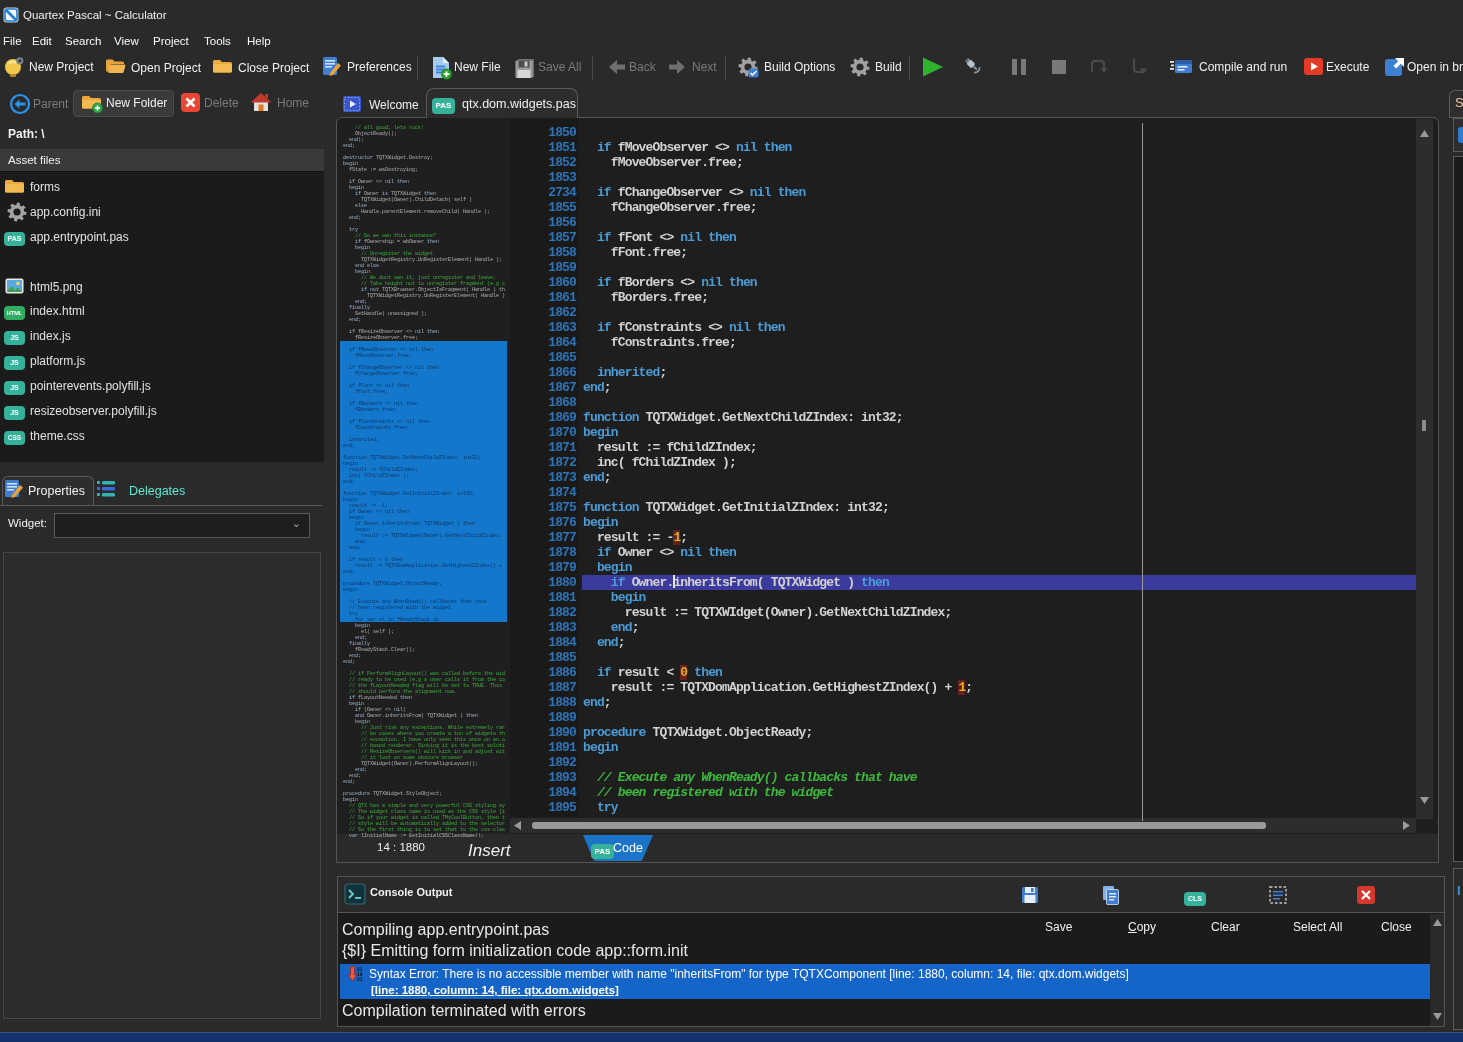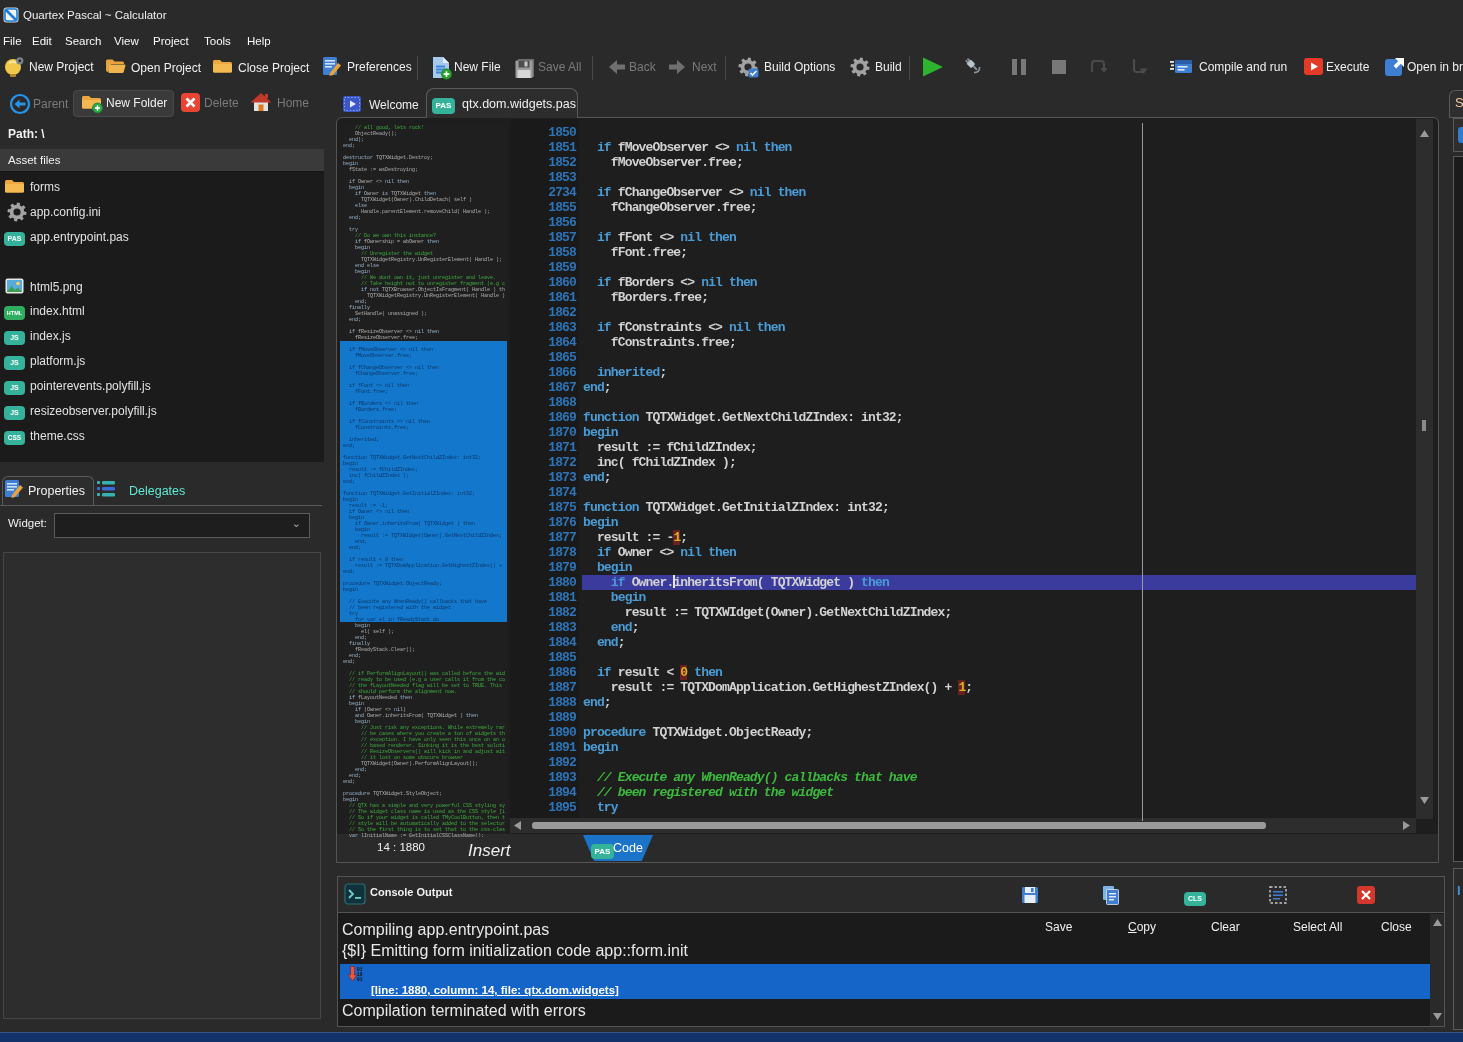--- a/index.html
+++ b/index.html
@@ -590,20 +590,21 @@
 </div>
 <div class="conrow" style="left:4px;top:44px;">Compiling app.entrypoint.pas</div>
 <div class="conrow" style="left:4px;top:65px;">{$I} Emitting form initialization code app::form.init</div>
 <div id="errblk">
   <div class="abs" style="left:7px;top:2px;"><svg style="" width="18" height="17" viewBox="0 0 18 17">
             <path d="M3.5 0.5 h4 v8.5 h2.5 L5.5 15 L1 9 h2.5 Z" fill="#e0584a" stroke="#8a1f16" stroke-width="0.7"></path>
             <text x="10" y="4.5" font-family="Liberation Mono" font-size="4.6" font-weight="bold" fill="#111">01</text>
             <text x="10" y="9.5" font-family="Liberation Mono" font-size="4.6" font-weight="bold" fill="#111">10</text>
             <text x="10" y="14.5" font-family="Liberation Mono" font-size="4.6" font-weight="bold" fill="#111">01</text>
           </svg></div>
+  <span class="abs" style="left:29px;top:3px;font-size:12px;color:#fff;">Syntax Error: There is no accessible member with name "inheritsFrom" for type TQTXComponent [line: 1880, column: 14, file: qtx.dom.widgets]</span>
   <span class="abs" style="left:31px;top:20px;font-size:11.5px;color:#fff;font-weight:bold;text-decoration:underline;">[line: 1880, column: 14, file: qtx.dom.widgets]</span>
 </div>
 <div class="conrow" style="left:4px;top:125px;">Compilation terminated with errors</div>
 <div class="abs" style="left:1092px;top:37px;width:14px;height:112px;background:#2a2a2a;">
   <svg class="abs" style="left:3px;top:5px;" width="9" height="8">
           <polygon points="4.5,0 9,7 0,7" fill="#9a9a9a"></polygon>
         </svg>
   <svg class="abs" style="left:3px;top:99px;" width="9" height="8">
           <polygon points="0,0 9,0 4.5,7" fill="#9a9a9a"></polygon>
         </svg>

